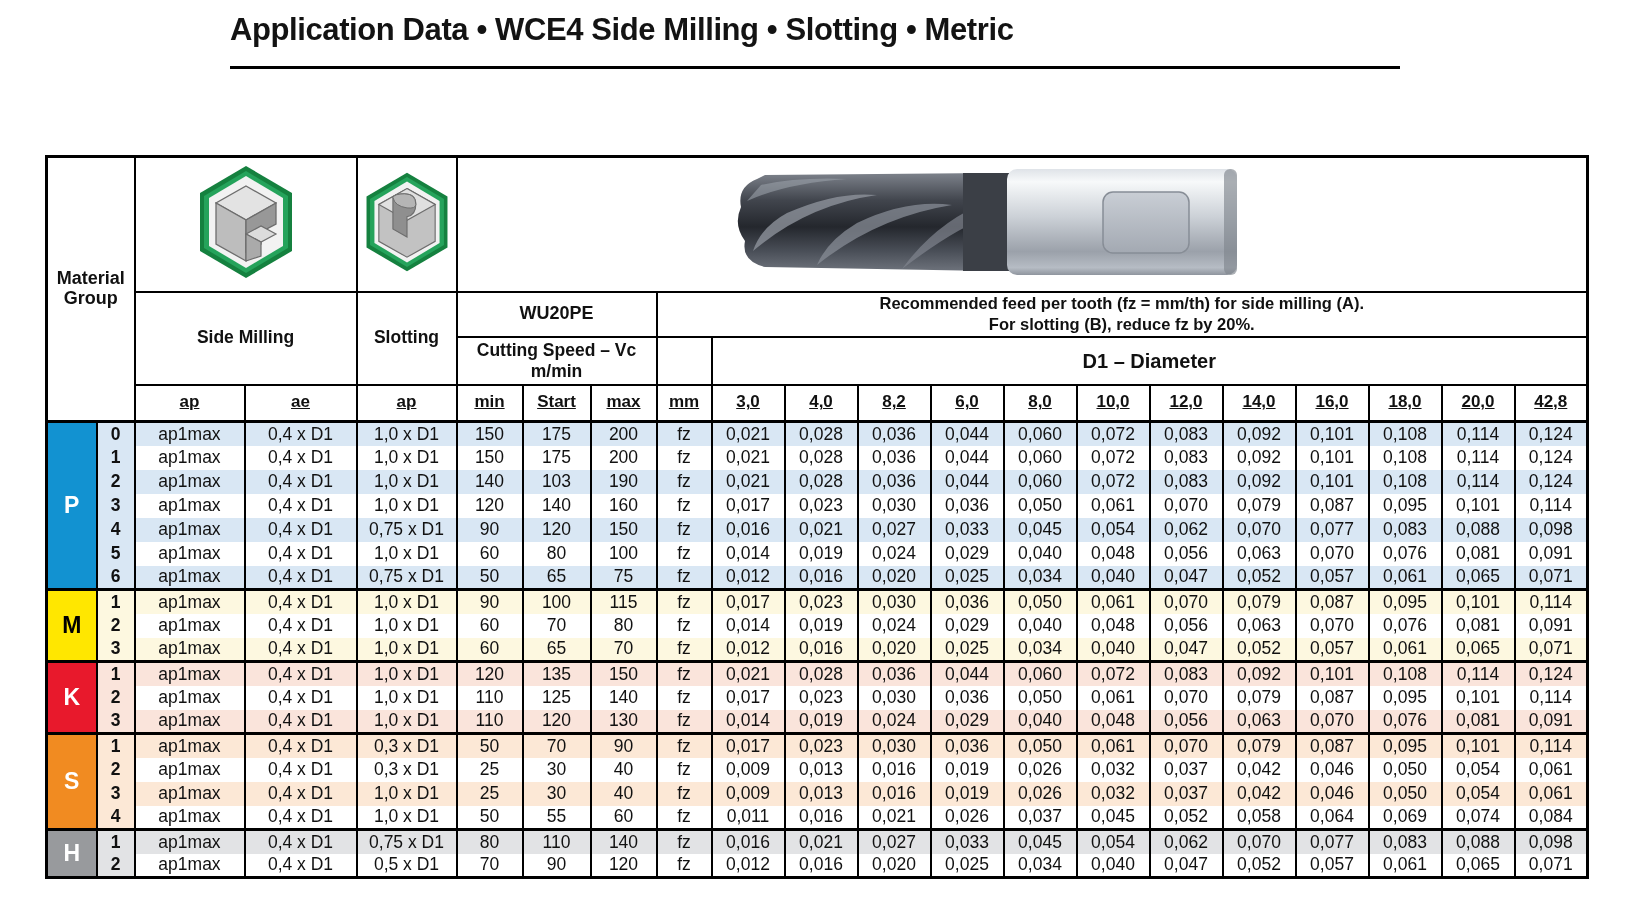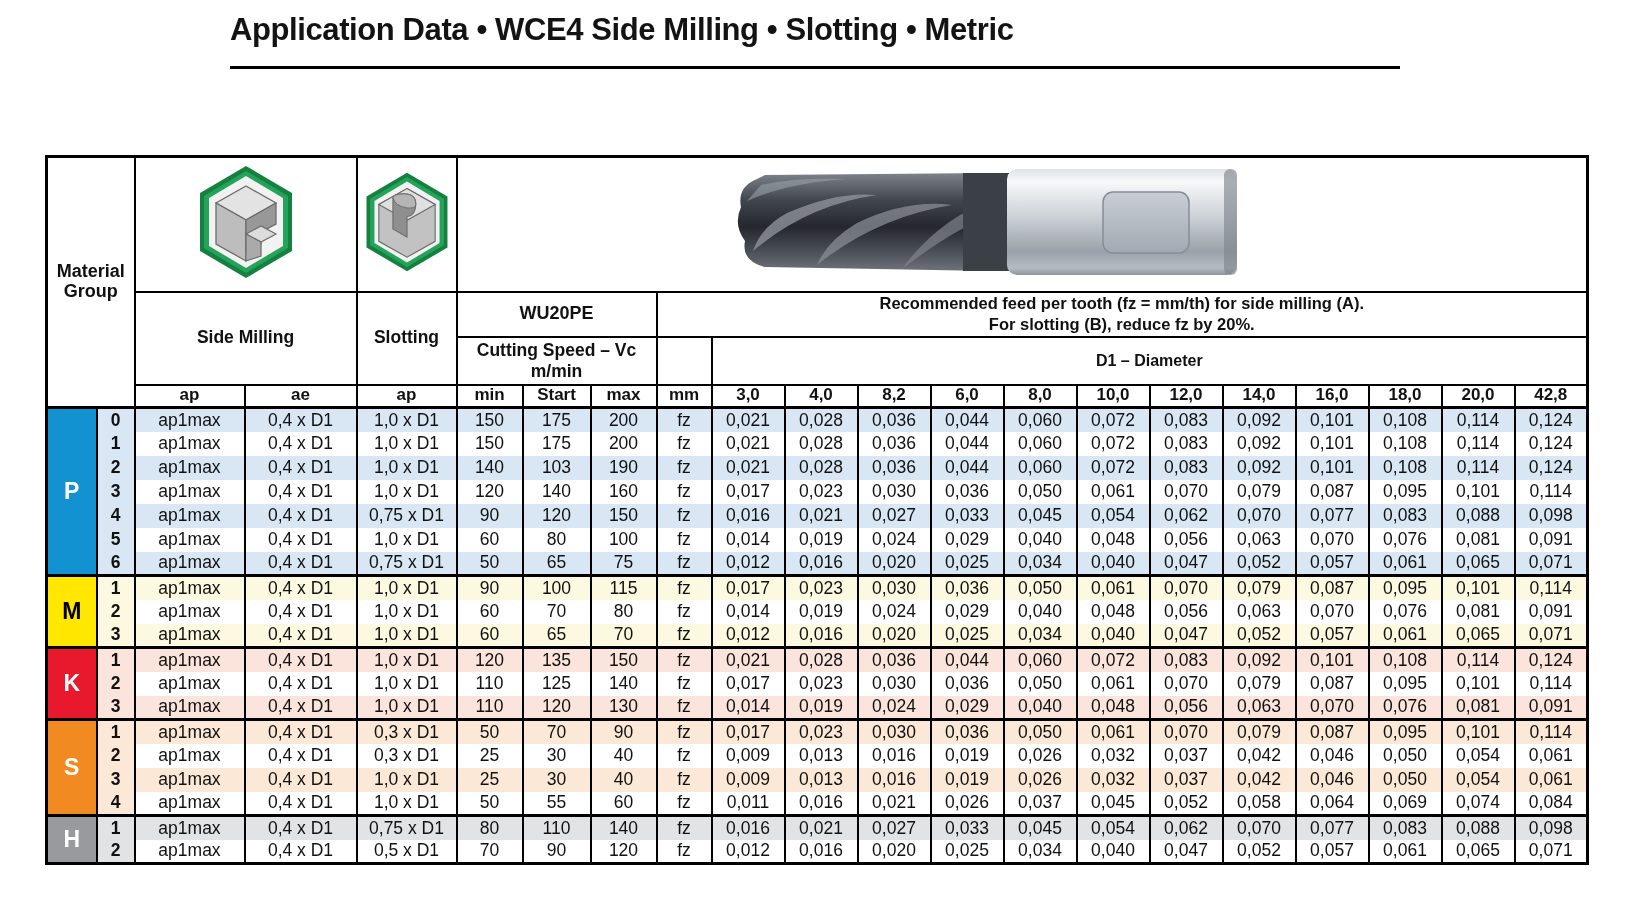--- a/index.html
+++ b/index.html
@@ -21,22 +21,22 @@
   .app-table th, .app-table td {
     text-align:center; vertical-align:middle; overflow:hidden;
     font-size:17.5px; line-height:1.1; padding:0;
   }
   thead th { border:2px solid #000; background:#fff; font-weight:bold; }
   th.icon-cell { height:135px; }
   th.mat-head { font-size:18px; }
   th.grade-head { font-size:18px; height:45px; }
   th.feed-note { font-size:16.5px; line-height:1.3; }
   th.speed-head { height:48px; font-size:17.5px; line-height:1.18; }
-  th.d1-head { font-size:16px; }
-  th.subhead { height:23px; font-size:17px; }
+  th.d1-head { font-size:20px; }
+  th.subhead { height:37px; font-size:17px;text-decoration:underline; }
   tbody td {
     height:24px;
     border-left:2px solid #000; border-right:2px solid #000;
     border-top:0; border-bottom:0;
   }
   tbody tr.group-start td { border-top:3px solid #000; }
   td.badge { font-weight:bold; font-size:23px; border:2px solid #000; }
   td.rownum { font-weight:bold; }
   .two-line { display:block; }
   .photo-cell-inner { display:flex; align-items:center; justify-content:center; padding-right:70px; }

